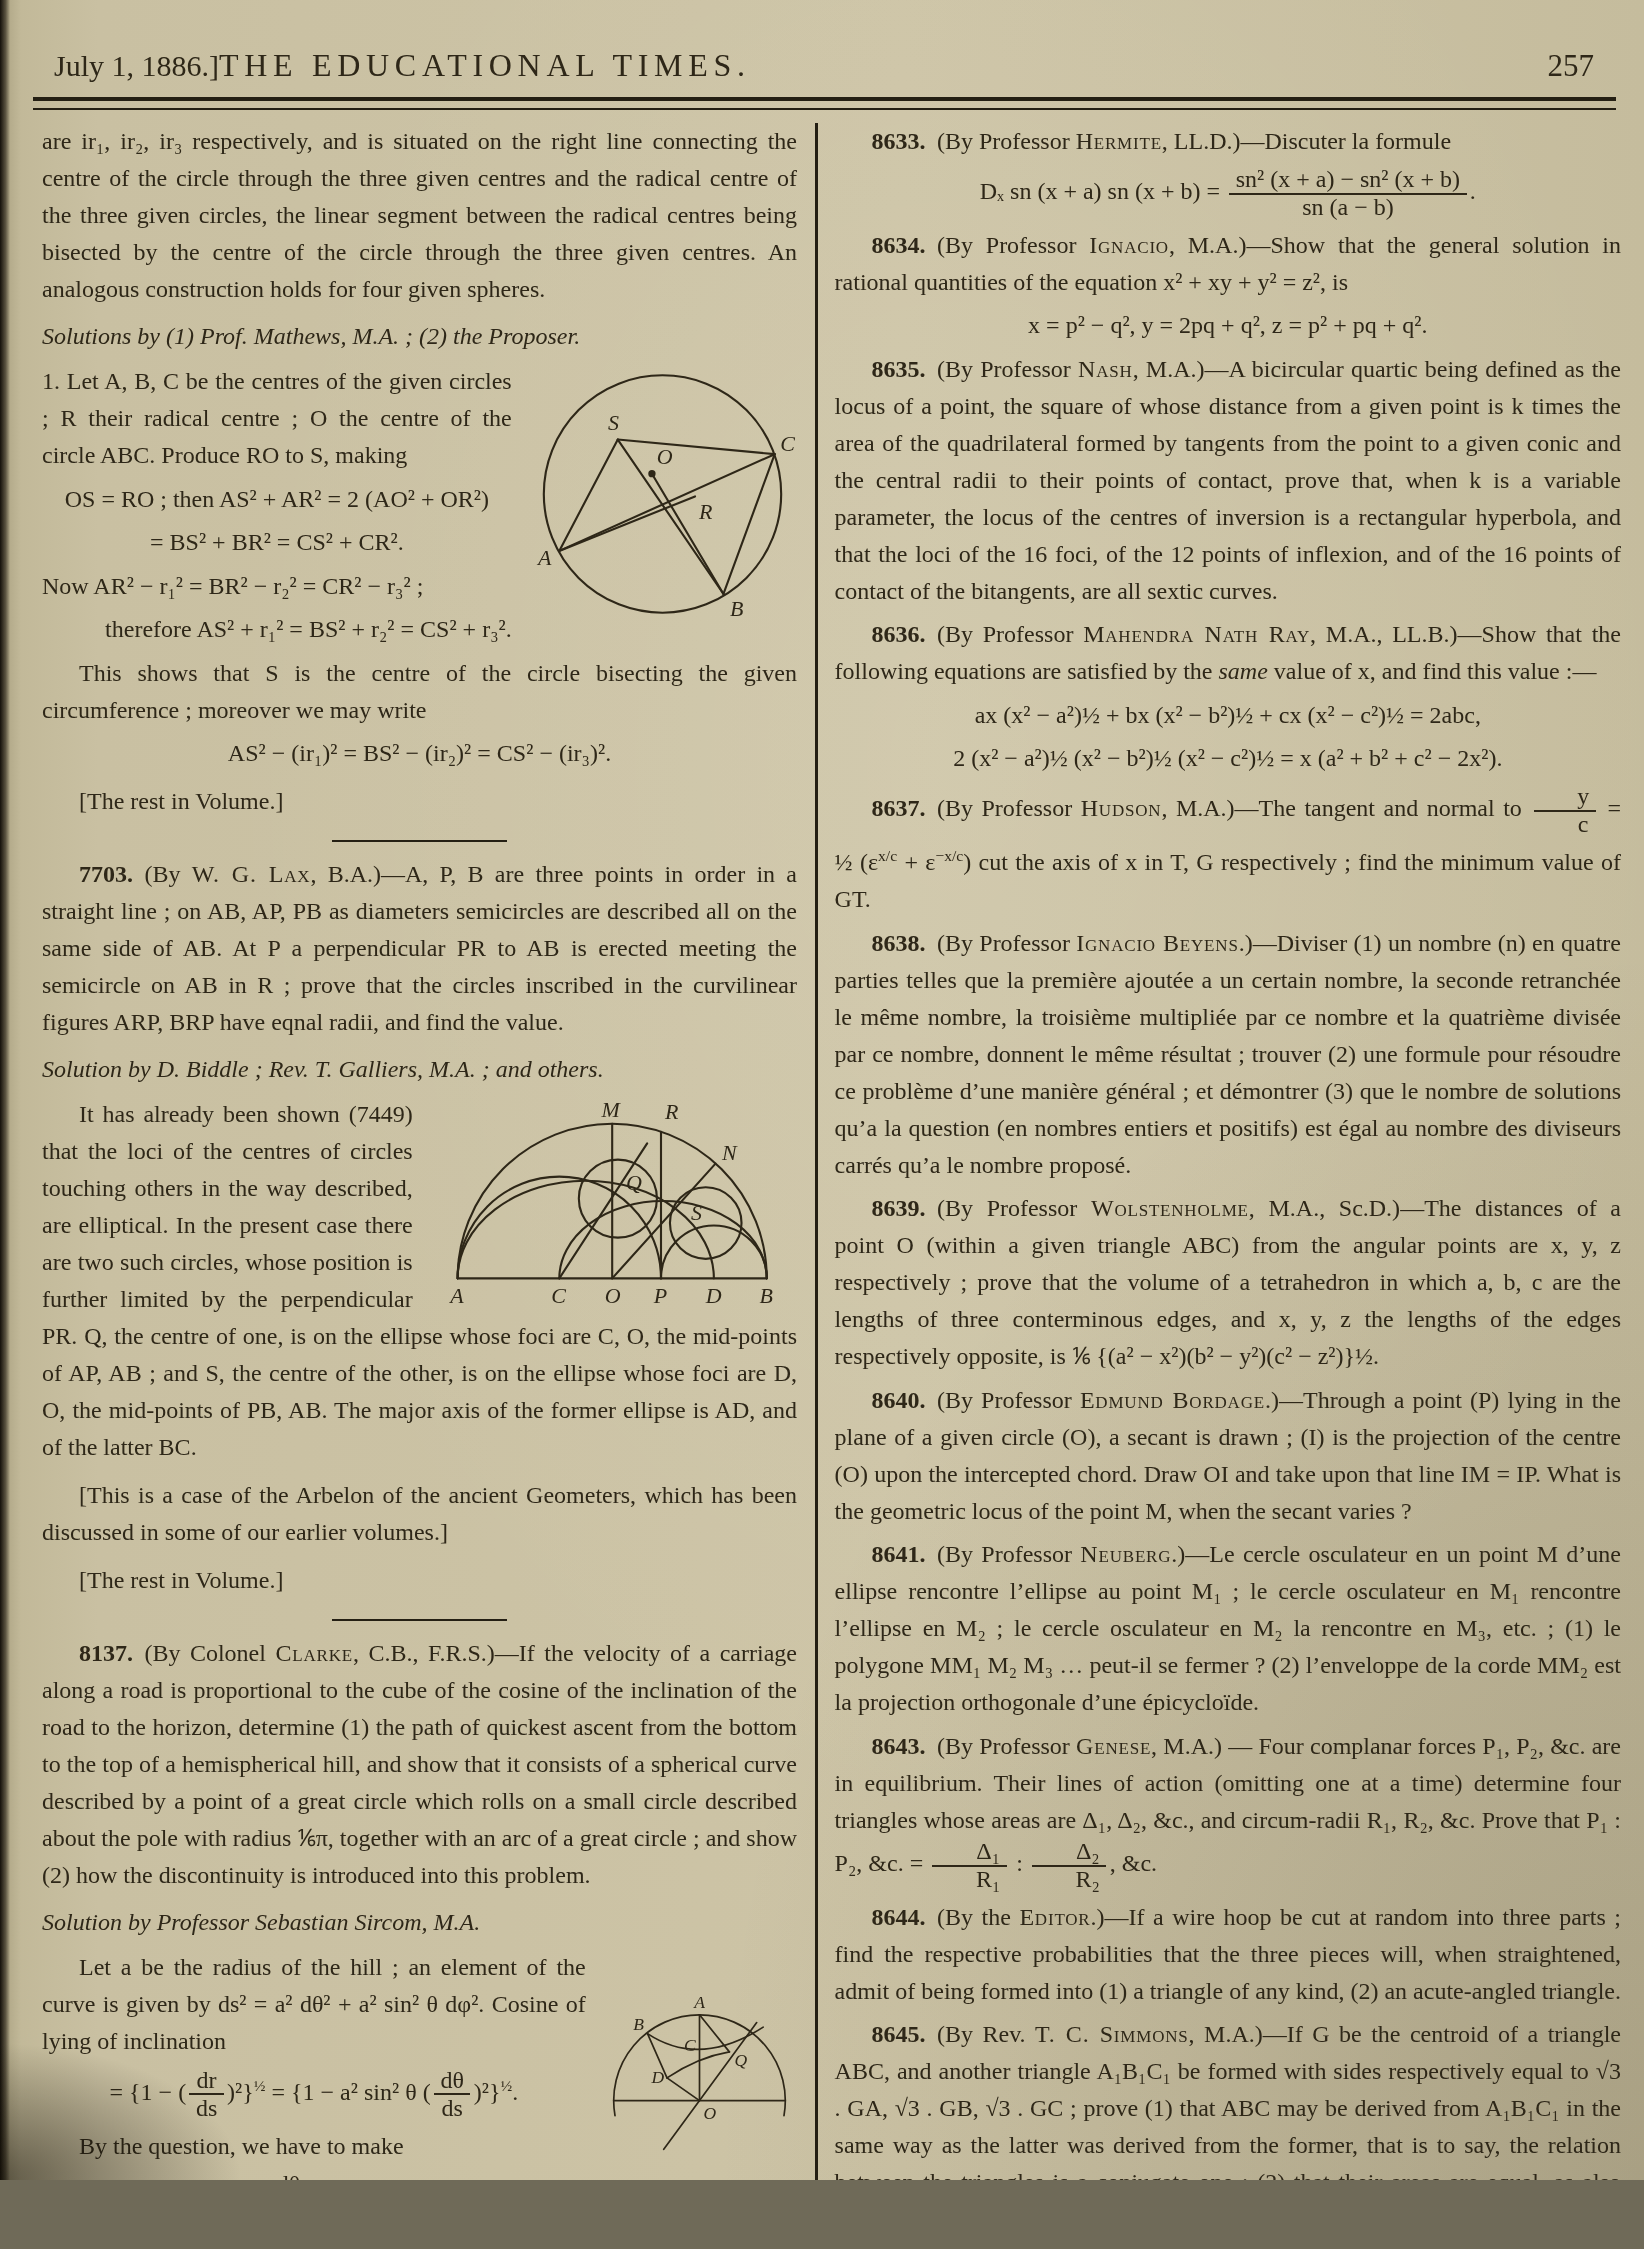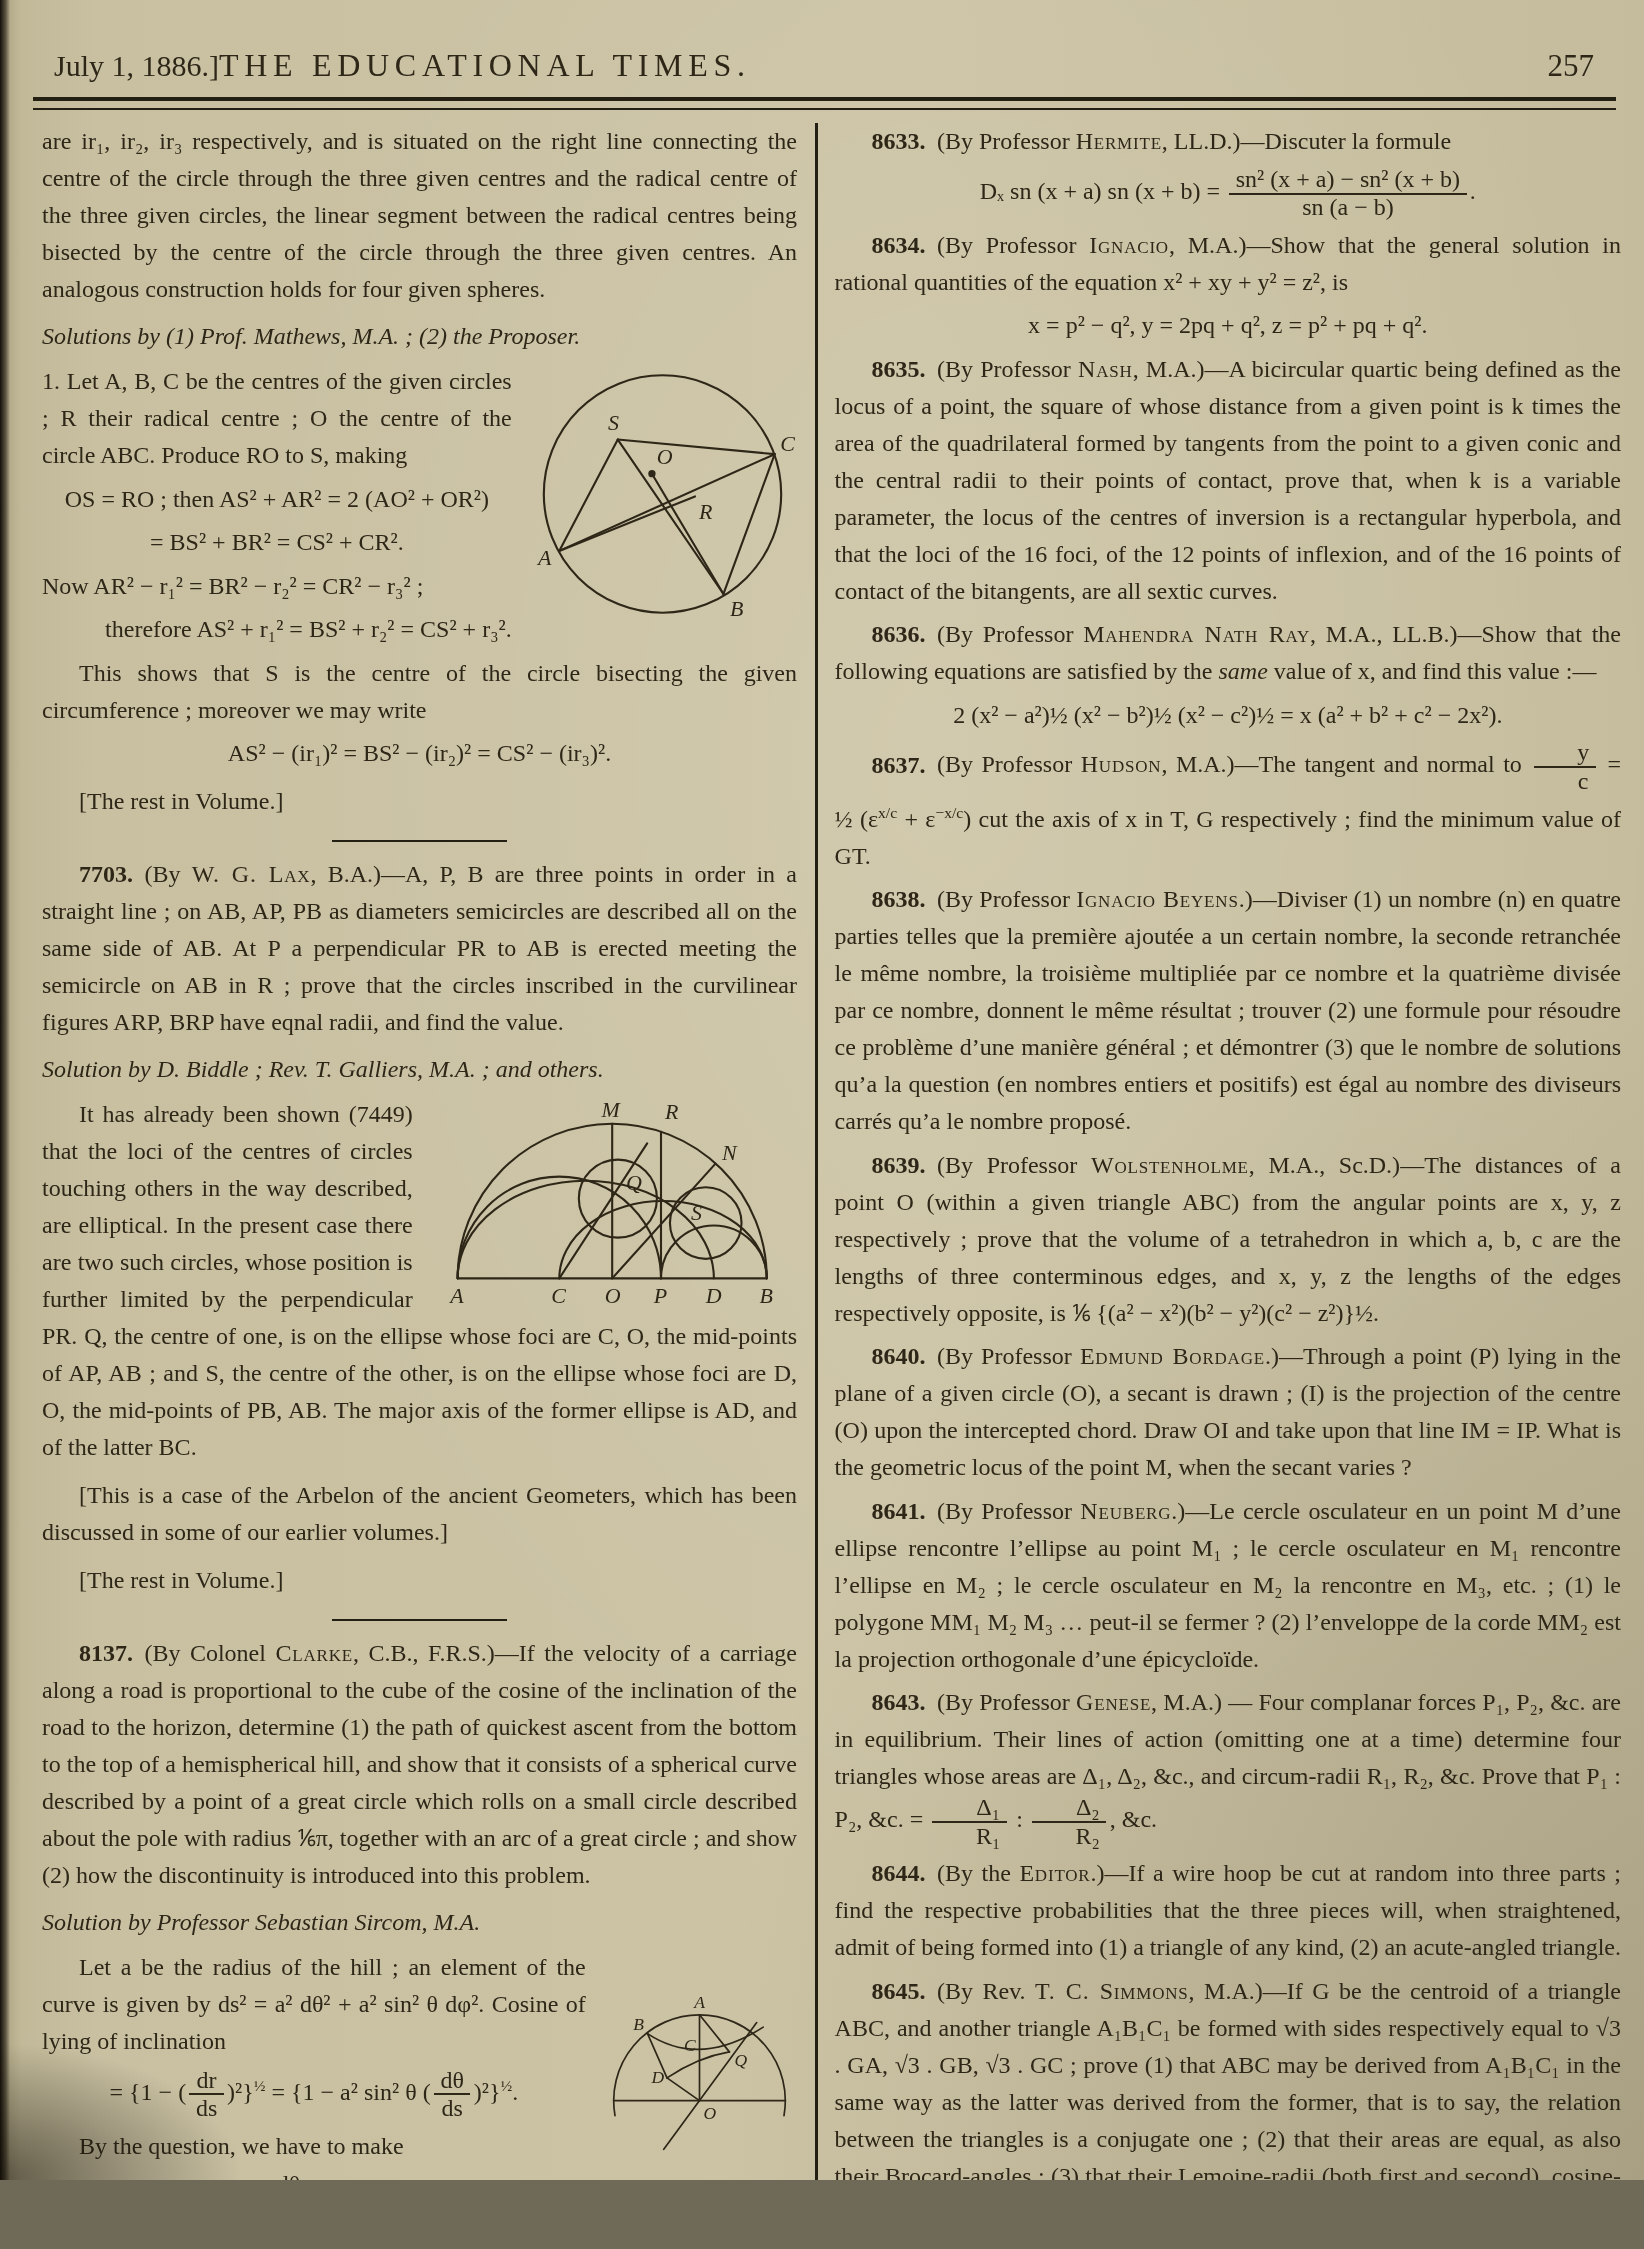--- a/index.html
+++ b/index.html
@@ -205,20 +205,21 @@
             <span class="num">sn² (x + a) − sn² (x + b)</span>
             <span class="den">sn (a − b)</span>
           </span><span>.</span></p>
 
       <p><span class="qnum">8634.</span><span>(By Professor </span><span class="sc">Ignacio</span><span>, M.A.)</span><span>—Show that the general solution in rational quantities of the equation x² + xy + y² = z², is</span></p>
       <p class="eq">x = p² − q²,   y = 2pq + q²,   z = p² + pq + q².</p>
 
       <p><span class="qnum">8635.</span><span>(By Professor </span><span class="sc">Nash</span><span>, M.A.)</span><span>—A bicircular quartic being defined as the locus of a point, the square of whose distance from a given point is k times the area of the quadrilateral formed by tangents from the point to a given conic and the central radii to their points of contact, prove that, when k is a variable parameter, the locus of the centres of inversion is a rectangular hyperbola, and that the loci of the 16 foci, of the 12 points of inflexion, and of the 16 points of contact of the bitangents, are all sextic curves.</span></p>
 
       <p><span class="qnum">8636.</span><span>(By Professor </span><span class="sc">Mahendra Nath Ray</span><span>, M.A., LL.B.)</span><span>—Show that the following equations are satisfied by the </span><span class="it">same</span><span> value of x, and find this value :—</span></p>
+      <p class="eq">ax (x² − a²)½ + bx (x² − b²)½ + cx (x² − c²)½ = 2abc,</p>
       <p class="eq">2 (x² − a²)½ (x² − b²)½ (x² − c²)½ = x (a² + b² + c² − 2x²).</p>
 
       <p><span class="qnum">8637.</span><span>(By Professor </span><span class="sc">Hudson</span><span>, M.A.)</span><span>—The tangent and normal to  </span><span class="frac">
             <span class="num">y</span>
             <span class="den">c</span>
           </span><span> = ½ (ε</span><sup>x/c</sup><span> + ε</span><sup>−x/c</sup><span>) cut the axis of x in T, G respectively ;  find the minimum value of GT.</span></p>
 
       <p><span class="qnum">8638.</span><span>(By Professor </span><span class="sc">Ignacio Beyens</span><span>.)</span><span>—Diviser (1) un nombre (n) en quatre parties telles que la première ajoutée a un certain nombre, la seconde retranchée le même nombre, la troisième multipliée par ce nombre et la quatrième divisée par ce nombre, donnent le même résultat ;  trouver (2) une formule pour résoudre ce problème d’une manière général ;  et démontrer (3) que le nombre de solutions qu’a la question (en nombres entiers et positifs) est égal au nombre des diviseurs carrés qu’a le nombre proposé.</span></p>
 
       <p><span class="qnum">8639.</span><span>(By Professor </span><span class="sc">Wolstenholme</span><span>, M.A., Sc.D.)</span><span>—The distances of a point O (within a given triangle ABC) from the angular points are x, y, z respectively ;  prove that the volume of a tetrahedron in which a, b, c are the lengths of three conterminous edges, and x, y, z the lengths of the edges respectively opposite, is ⅙ {(a² − x²)(b² − y²)(c² − z²)}½.</span></p>

